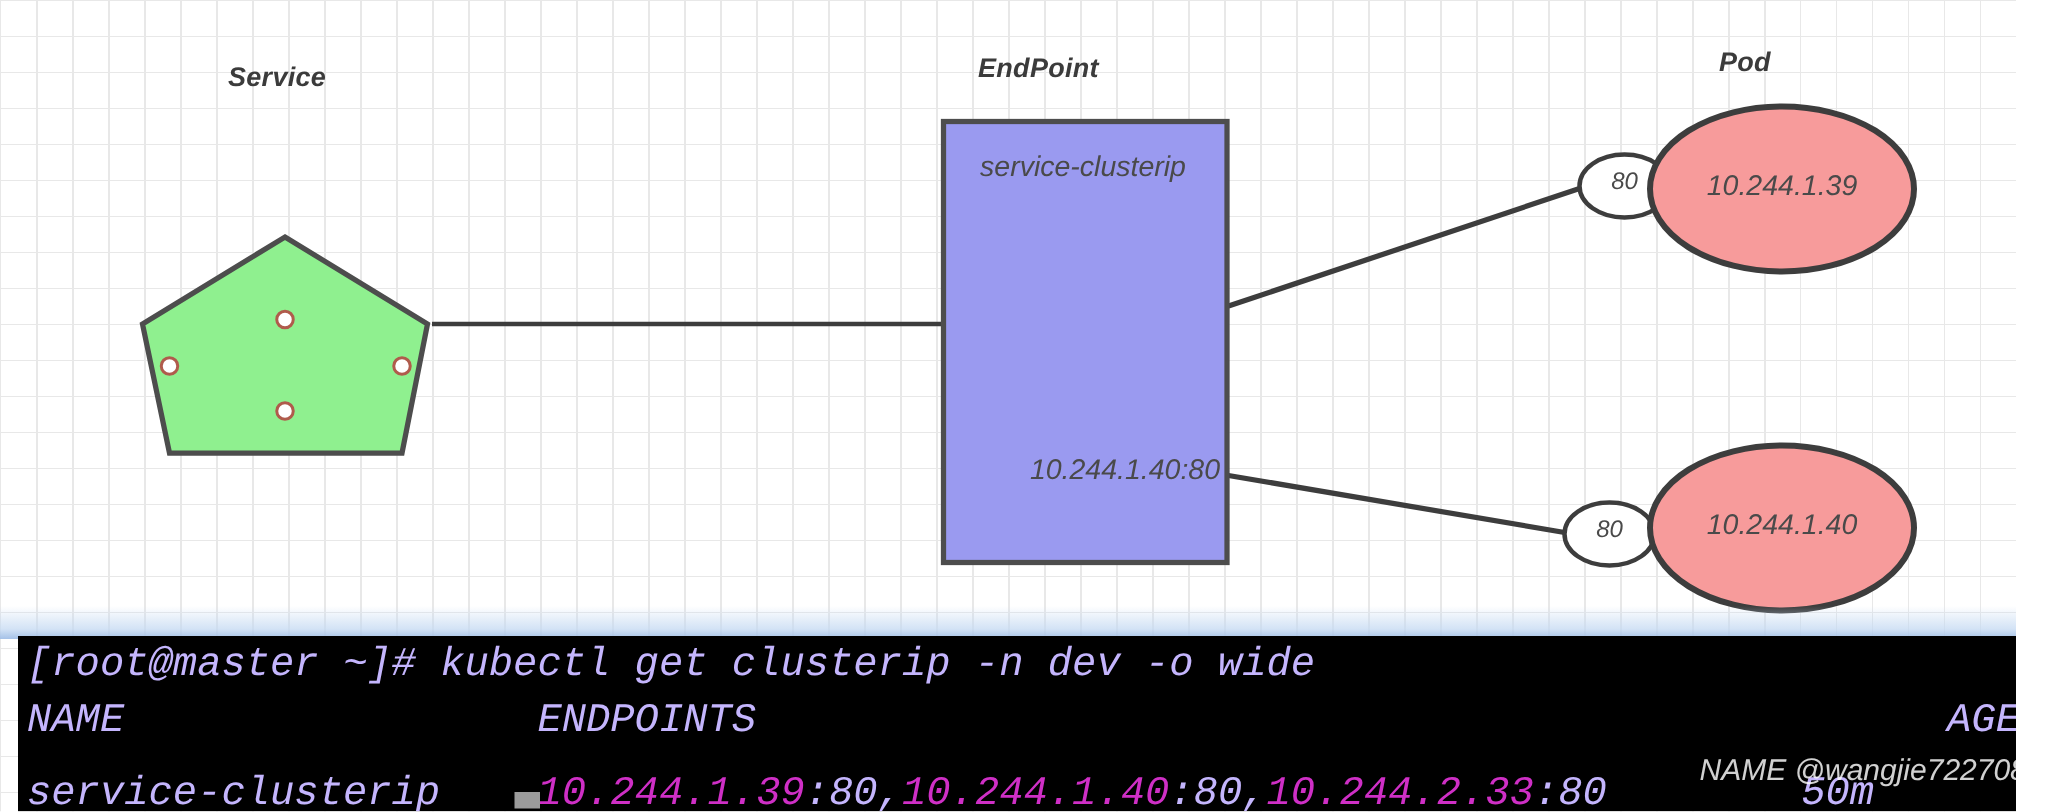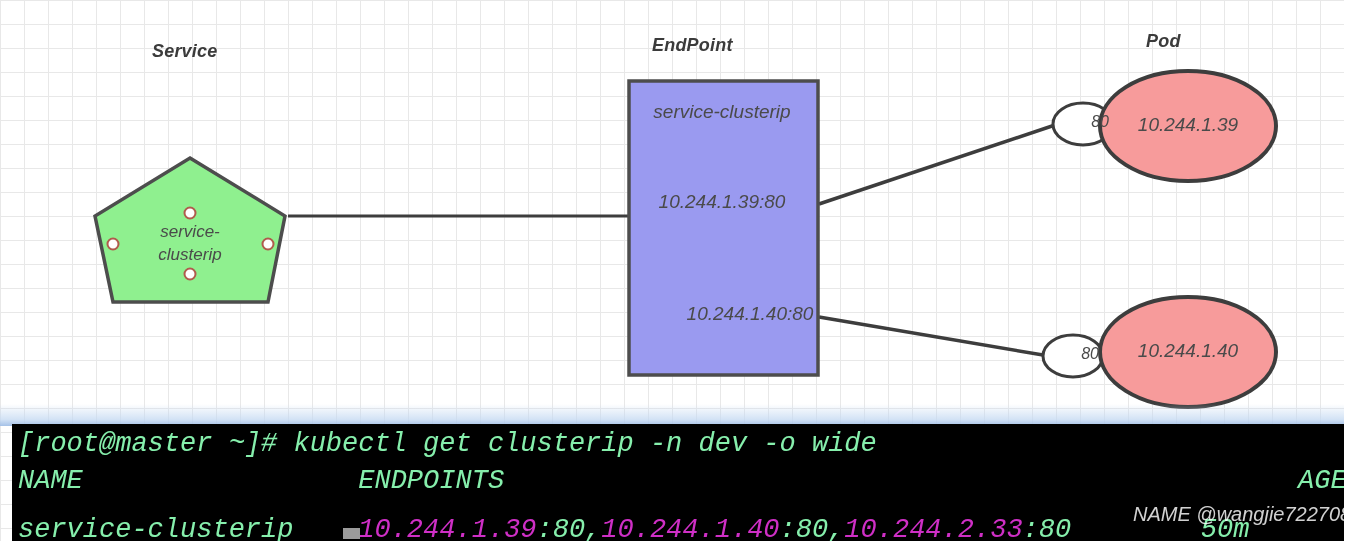--- a/index.html
+++ b/index.html
@@ -61,21 +61,21 @@
   #ep-ip2   { left: 654px; top: 303px; width: 192px; font-size: 19px; }
 
   #pod1-label { left: 1100px; top: 114px; width: 176px; font-size: 19px; }
   #pod2-label { left: 1100px; top: 340px; width: 176px; font-size: 19px; }
 
   .port-label {
     position: absolute;
     font-family: "Liberation Sans", sans-serif;
     font-size: 16px;
     color: #4a4a4a;
-    text-align: right;
+    text-align: center;
     white-space: nowrap;
   }
   #port1-label { left: 1057px; top: 113px; width: 52px; }
   #port2-label { left: 1047px; top: 345px; width: 52px; }
 
   
   #terminal {
     position: absolute;
     left: 12px;
     top: 424px;
@@ -91,21 +91,21 @@
   }
   #terminal .tline {
     position: absolute;
     left: 6px;
     white-space: pre;
   }
   #term-line-1 { top: 1px; }
   #term-line-2 { top: 38px; }
   #term-line-3 { top: 87px; }
 
-  .t-white { color: #86efac; }
+  .t-white { color: #c4b5fd; }
   .t-magenta { color: #cf2fc6; }
   .t-spacer { color: transparent; }
 
   #term-cursor {
     position: absolute;
     left: 343px;
     top: 528px;
     width: 17px;
     height: 11px;
     background: #9b9b9b;
@@ -162,27 +162,22 @@
 
     <ellipse cx="1073" cy="356" rx="30" ry="21" fill="#ffffff" stroke="#3d3d3d" stroke-width="3"></ellipse>
 
     <ellipse cx="1188" cy="352" rx="88" ry="55" fill="#f79b9b" stroke="#3d3d3d" stroke-width="4"></ellipse>
   </svg>
 
   <div class="col-title" id="title-service">Service</div>
   <div class="col-title" id="title-endpoint">EndPoint</div>
   <div class="col-title" id="title-pod">Pod</div>
 
-  <div class="node-label" id="svc-label">
-    <div>service-</div>
-    <div>clusterip</div>
-  </div>
 
   <div class="node-label" id="ep-name">service-clusterip</div>
-  <div class="node-label" id="ep-ip1">10.244.1.39:80</div>
   <div class="node-label" id="ep-ip2">10.244.1.40:80</div>
 
   <div class="node-label" id="pod1-label">10.244.1.39</div>
   <div class="node-label" id="pod2-label">10.244.1.40</div>
 
   <div class="port-label" id="port1-label">80</div>
   <div class="port-label" id="port2-label">80</div>
 
   <div id="term-glow"></div>
 

